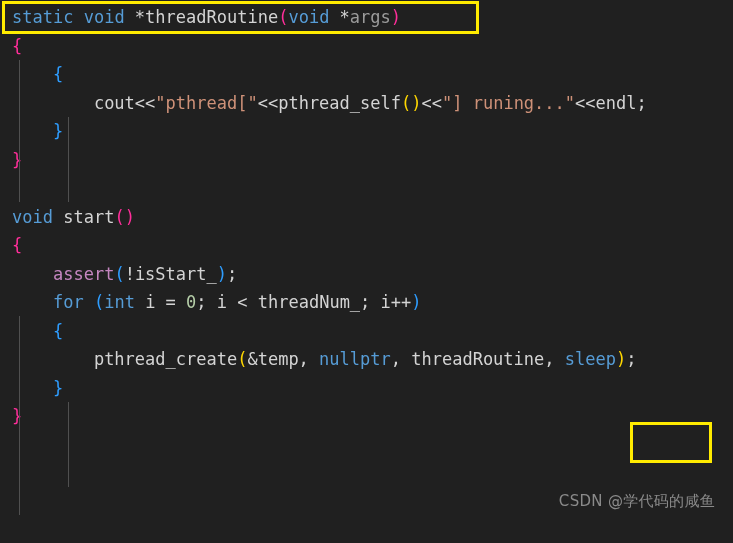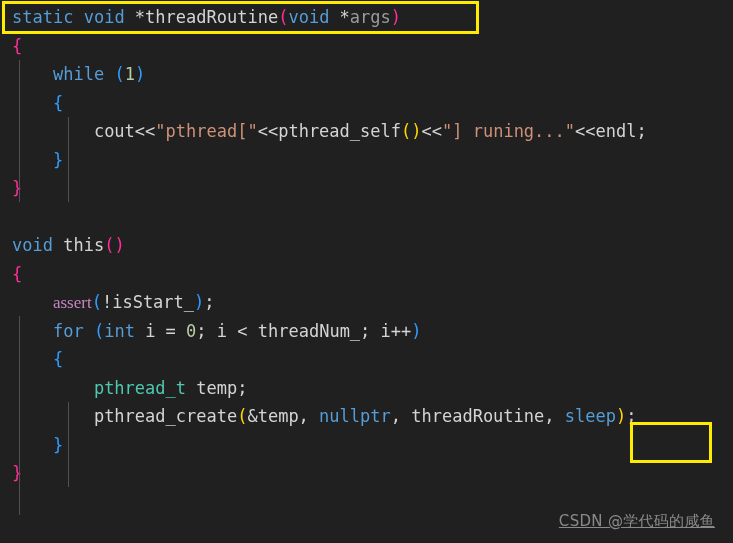--- a/index.html
+++ b/index.html
@@ -43,65 +43,62 @@
   }
 
   
   .kw      { color: #569cd6; }  
   .plain   { color: #d4d4d4; }
   .dim     { color: #9b9b9b; }  
   .str     { color: #ce9178; }  
   .num     { color: #b5cea8; }  
   .numy    { color: #d7ba7d; }  
   .type    { color: #4ec9b0; }  
-  .macro   { color: #c586c0; font-family: Liberation Serif, serif; }
+  .macro   { color: #c586c0; }
   .br0     { color: #ff2e9a; }  
   .br1     { color: #2e9dff; }  
   .br2     { color: #ffd700; }  
 
   
   .hl-box {
     position: absolute;
     border: 3px solid #ffeb00;
     box-sizing: border-box;
     pointer-events: none;
   }
 
   .watermark {
     position: absolute;
     right: 18px;
-    bottom: 8px;
+    bottom: 28px;
     color: #8a8a8a;
     font-family: "DejaVu Sans", sans-serif;
     font-size: 15px;
     letter-spacing: 0.3px;
-    text-decoration: underline;
   }
 </style>
 </head>
 <body>
 
 <div id="screenshot">
 
   <div class="code-area">
 
   <div class="line"><span class="kw">static</span><span class="plain"> </span><span class="kw">void</span><span class="plain"> *</span><span class="plain">threadRoutine</span><span class="br0">(</span><span class="kw">void</span><span class="plain"> *</span><span class="dim">args</span><span class="br0">)</span></div>
       <div class="line"><span class="br0">{</span></div>
-      <div class="line"><span class="plain">    </span><span class="kw">while</span><span class="plain"> </span><span class="br1">(</span><span class="num">1</span><span class="br1">)</span></div>
       <div class="line"><span class="plain">    </span><span class="br1">{</span></div>
       <div class="line"><span class="plain">        </span><span class="plain">cout</span><span class="plain">&lt;&lt;</span><span class="str">"pthread["</span><span class="plain">&lt;&lt;</span><span class="plain">pthread_self</span><span class="br2">(</span><span class="br2">)</span><span class="plain">&lt;&lt;</span><span class="str">"] runing..."</span><span class="plain">&lt;&lt;</span><span class="plain">endl</span><span class="plain">;</span></div>
       <div class="line"><span class="plain">    </span><span class="br1">}</span></div>
       <div class="line"><span class="br0">}</span></div>
       <div class="line">&nbsp;</div>
-      <div class="line"><span class="kw">void</span><span class="plain"> </span><span class="plain">this</span><span class="br0">(</span><span class="br0">)</span></div>
+      <div class="line"><span class="kw">void</span><span class="plain"> </span><span class="plain">start</span><span class="br0">(</span><span class="br0">)</span></div>
       <div class="line"><span class="br0">{</span></div>
       <div class="line"><span class="plain">    </span><span class="macro">assert</span><span class="br1">(</span><span class="plain">!</span><span class="plain">isStart_</span><span class="br1">)</span><span class="plain">;</span></div>
       <div class="line"><span class="plain">    </span><span class="kw">for</span><span class="plain"> </span><span class="br1">(</span><span class="kw">int</span><span class="plain"> i = </span><span class="num">0</span><span class="plain">; i &lt; </span><span class="plain">threadNum_</span><span class="plain">; i++</span><span class="br1">)</span></div>
       <div class="line"><span class="plain">    </span><span class="br1">{</span></div>
-      <div class="line"><span class="plain">        </span><span class="type">pthread_t</span><span class="plain"> temp;</span></div>
       <div class="line"><span class="plain">        </span><span class="plain">pthread_create</span><span class="br2">(</span><span class="plain">&amp;temp, </span><span class="kw">nullptr</span><span class="plain">, </span><span class="plain">threadRoutine</span><span class="plain">, </span><span class="kw">sleep</span><span class="br2">)</span><span class="plain">;</span></div>
       <div class="line"><span class="plain">    </span><span class="br1">}</span></div>
       <div class="line"><span class="br0">}</span></div>
     </div>
 
   <div class="guide" style="left:19px; top:60px; height:142px;"></div>
   <div class="guide" style="left:68px; top:117px; height:85px;"></div>
   <div class="guide" style="left:19px; top:316px; height:199px;"></div>
   <div class="guide" style="left:68px; top:402px; height:85px;"></div>
 

